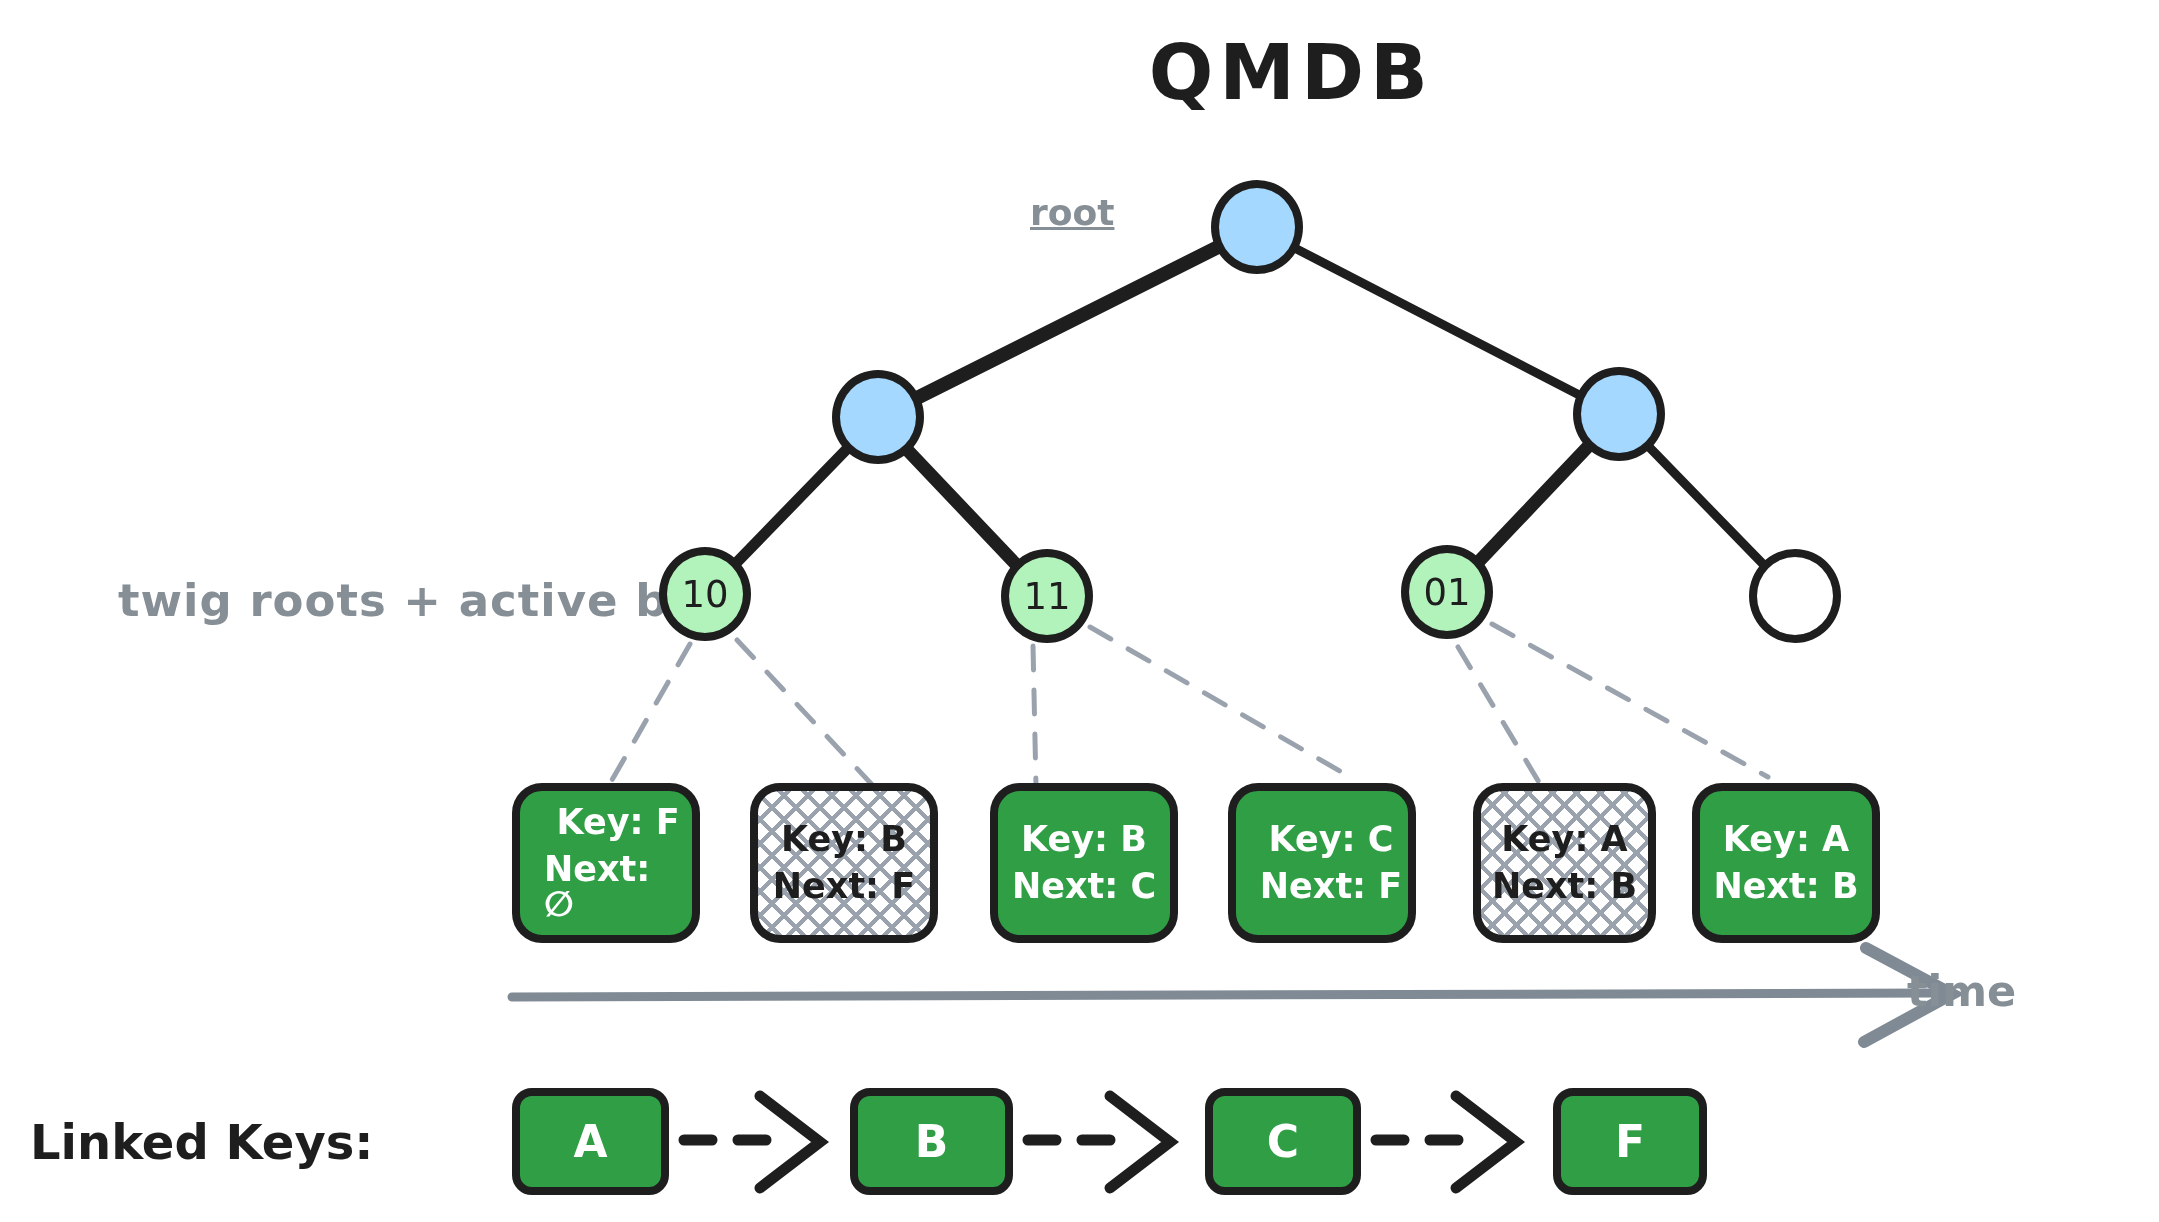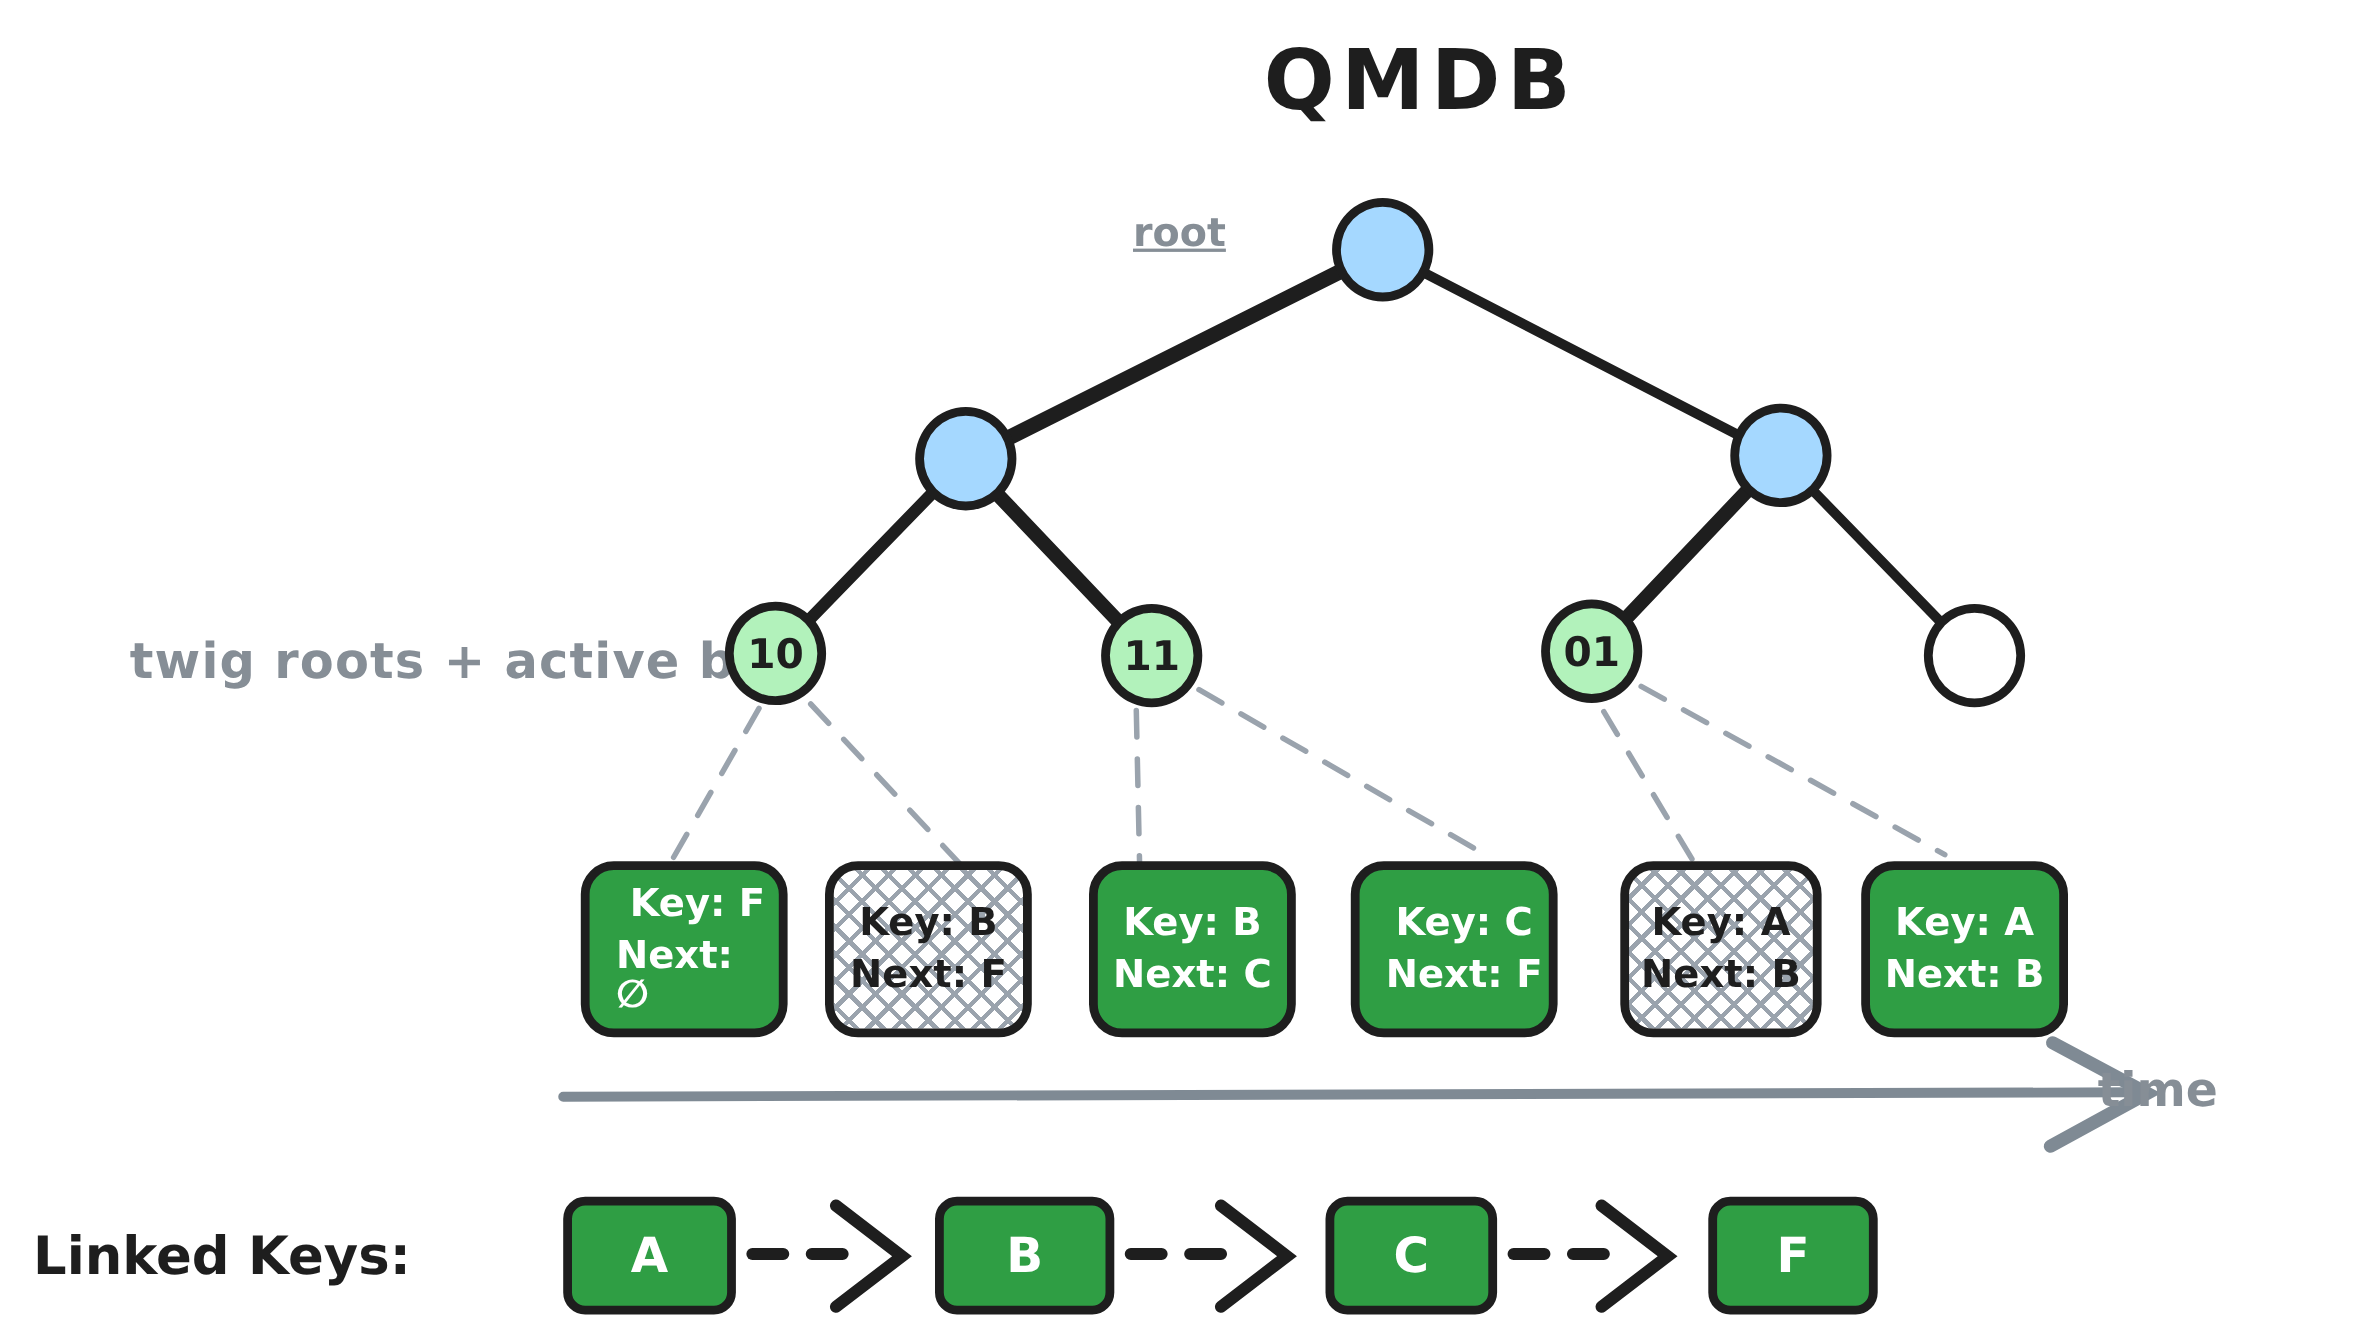--- a/index.html
+++ b/index.html
@@ -24,21 +24,21 @@
   .time-label{position:absolute;left:1907px;top:966px;font-size:43px;}
   .row-label{position:absolute;font-size:48px;font-weight:700;color:#1e1e1e;}
   .oplog-label{left:30px;top:838px;}
   .linked-label{left:30px;top:1114px;}
 
   
   .node{
     position:absolute;width:92px;height:94px;border-radius:50%;
     border:8px solid #1e1e1e;box-sizing:border-box;
     display:flex;align-items:center;justify-content:center;
-    font-size:37px;font-weight:700;color:#1e1e1e;
+    font-size:37px;font-weight:400;color:#1e1e1e;
     background:#ffffff;
   }
   .node.blue{background:#a5d8ff;}
   .node.lightgreen{background:#b2f2bb;}
   .node.root{left:1211px;top:180px;}
   .node.inner-left{left:832px;top:370px;}
   .node.inner-right{left:1573px;top:367px;}
   .node.twig-10{left:659px;top:547px;}
   .node.twig-11{left:1001px;top:549px;}
   .node.twig-01{left:1401px;top:545px;}
@@ -52,21 +52,21 @@
     gap:12px;font-size:35px;font-weight:700;line-height:1;
   }
   .opbox.green{background:#2f9e44;color:#ffffff;}
   .opbox.hatched{
     color:#1e1e1e;
     background:
       repeating-linear-gradient(45deg, rgba(0,0,0,0) 0 13px, #9aa3ad 13px 17px),
       repeating-linear-gradient(-45deg, rgba(0,0,0,0) 0 13px, #9aa3ad 13px 17px),
       #ffffff;
   }
-  .opbox.b1{left:528px;padding-left:24px;}
+  .opbox.b1{left:512px;padding-left:24px;}
   .opbox.b2{left:750px;}
   .opbox.b3{left:990px;}
   .opbox.b4{left:1228px;padding-left:18px;}
   .opbox.b5{left:1473px;width:183px;}
   .opbox.b6{left:1692px;}
 
   
   .keybox{
     position:absolute;top:1088px;height:107px;
     background:#2f9e44;border:8px solid #1e1e1e;border-radius:20px;

